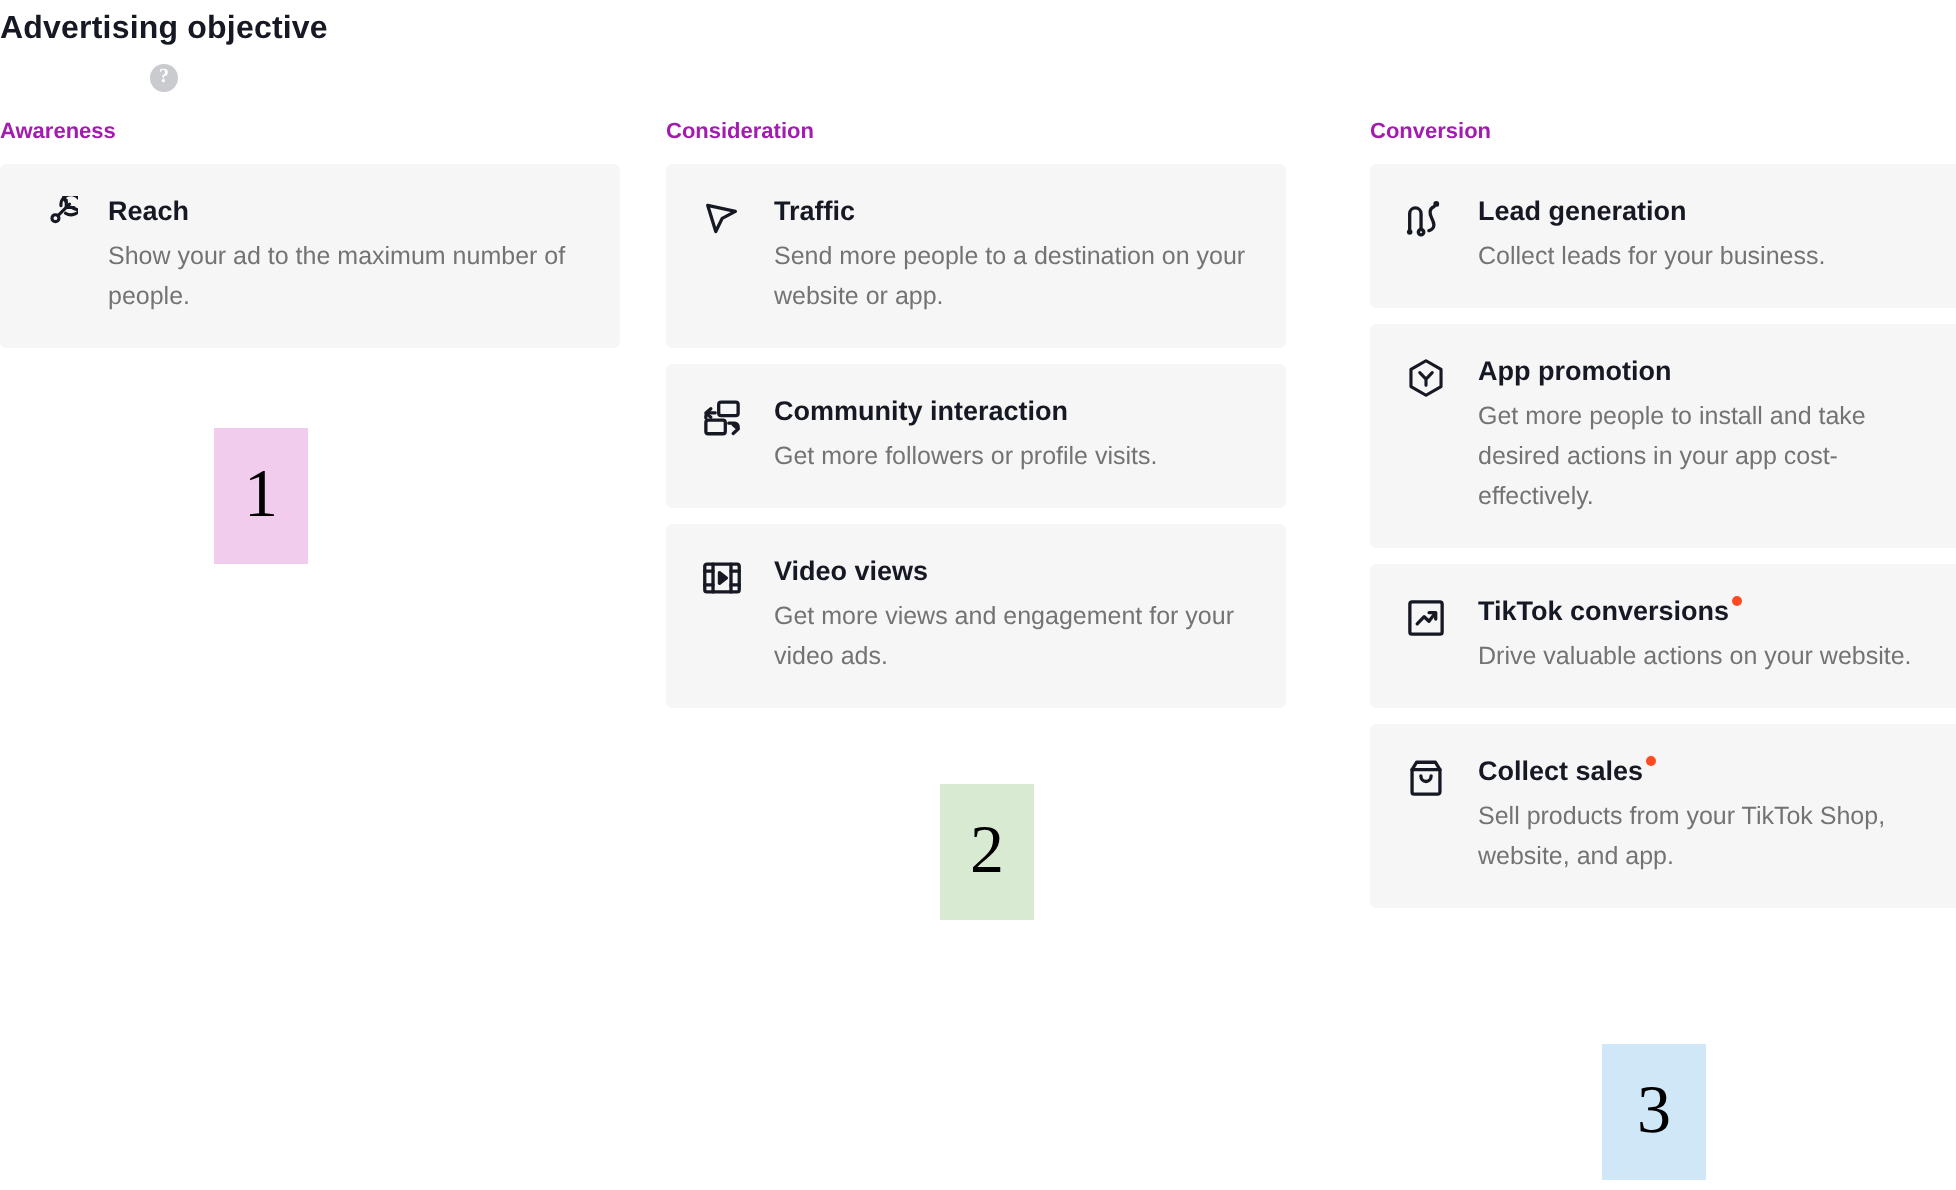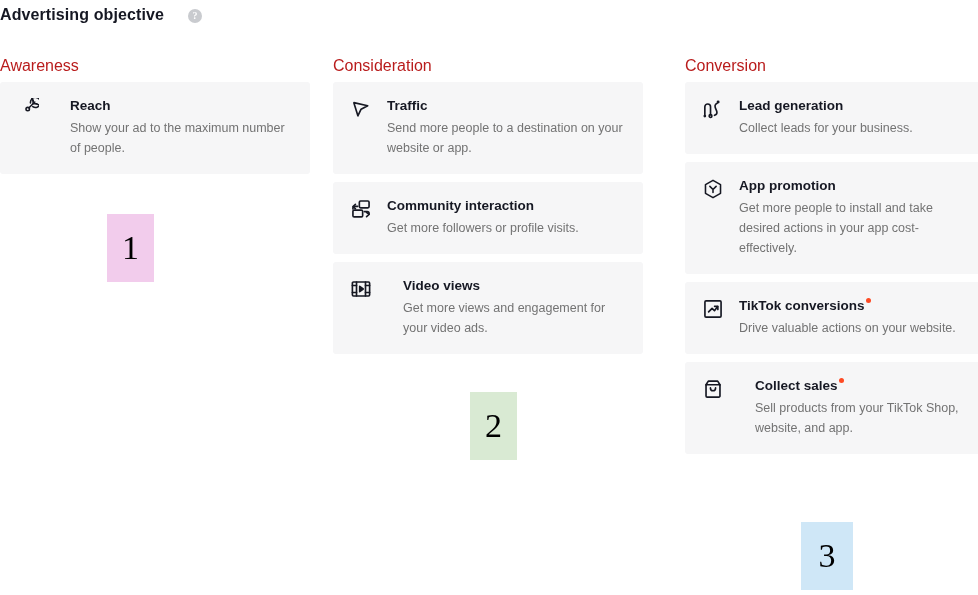--- a/index.html
+++ b/index.html
@@ -17,21 +17,22 @@
     color: #161823;
   }
 
   
   .page-header {
     position: absolute;
     left: 0px;
     top: 4px;
     display: flex;
     align-items: center;
-    gap: 24px;
+    gap: 5px;
+    flex-direction: column;
   }
   .page-title {
     font-size: 16px;
     font-weight: 700;
     color: #161823;
     letter-spacing: 0.1px;
     line-height: 22px;
   }
   .help-icon {
     width: 14px;
@@ -59,39 +60,39 @@
   }
   .column {
     position: absolute;
     top: 0;
   }
   .col-awareness    { left: 0px;   width: 310px; }
   .col-consideration{ left: 333px; width: 310px; }
   .col-conversion   { left: 685px; width: 303px; }
 
   .column-label {
-    font-size: 16px;
-    color: #b91c1c;
+    font-size: 11px;
+    color: #a21caf;
     line-height: 16px;
     margin: 0 0 8px 0;
-    font-weight: 400;
+    font-weight: 700;
   }
 
   
   .card {
     background: #f6f6f7;
     border-radius: 3px;
     box-sizing: border-box;
     padding: 14px 16px 16px 16px;
     display: flex;
     align-items: flex-start;
     margin-bottom: 8px;
     cursor: pointer;
   }
-  .card:last-child { margin-bottom: 0; gap: 16px; }
+  .card:last-child { margin-bottom: 0; }
 
   .card-icon {
     flex: 0 0 auto;
     width: 24px;
     height: 24px;
     margin-right: 14px;
     margin-top: 1px;
     color: #161823;
     display: flex;
     align-items: center;

